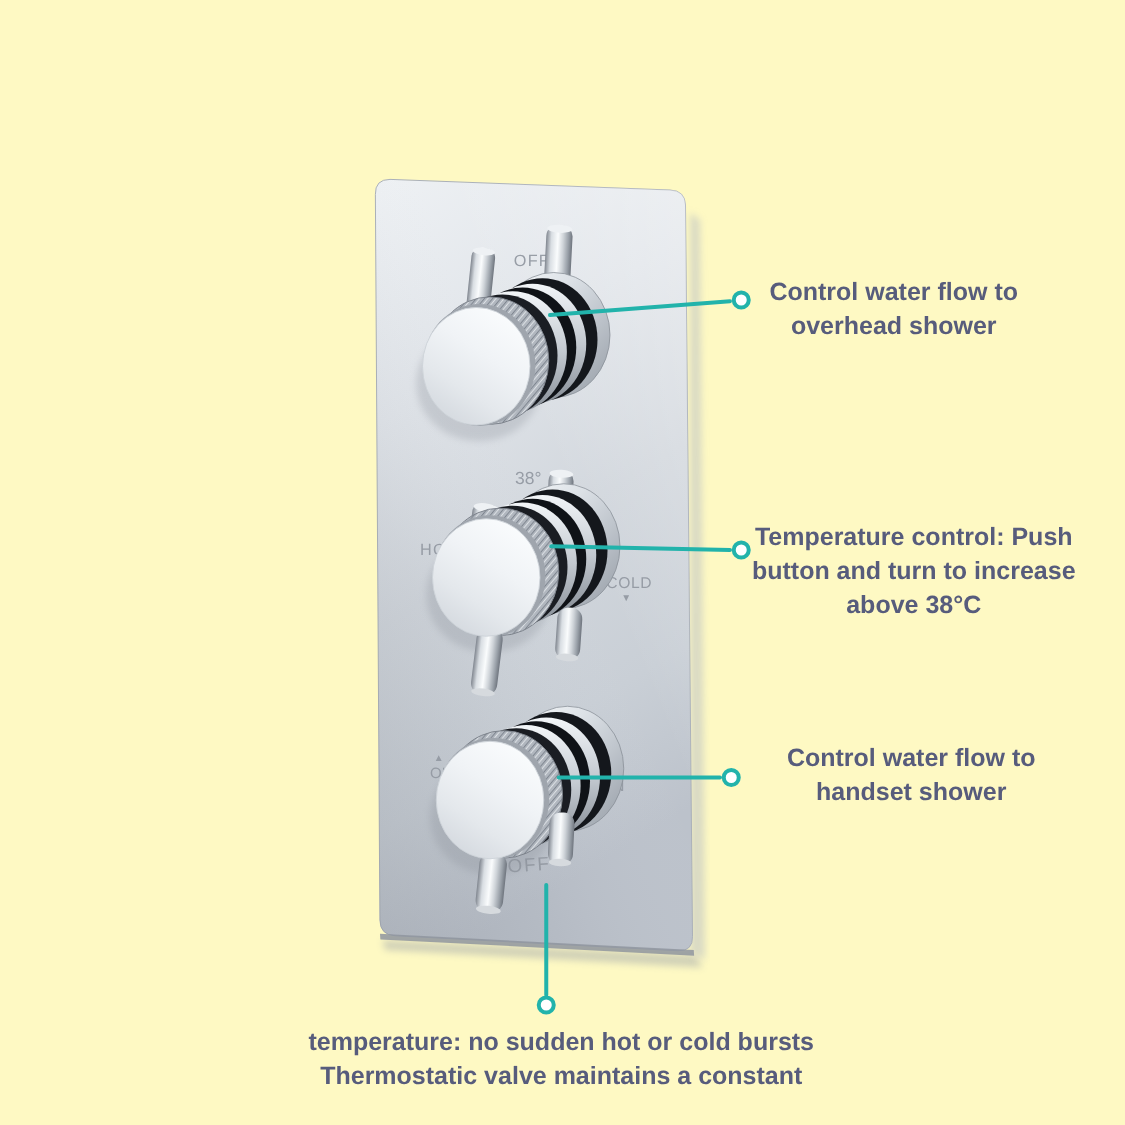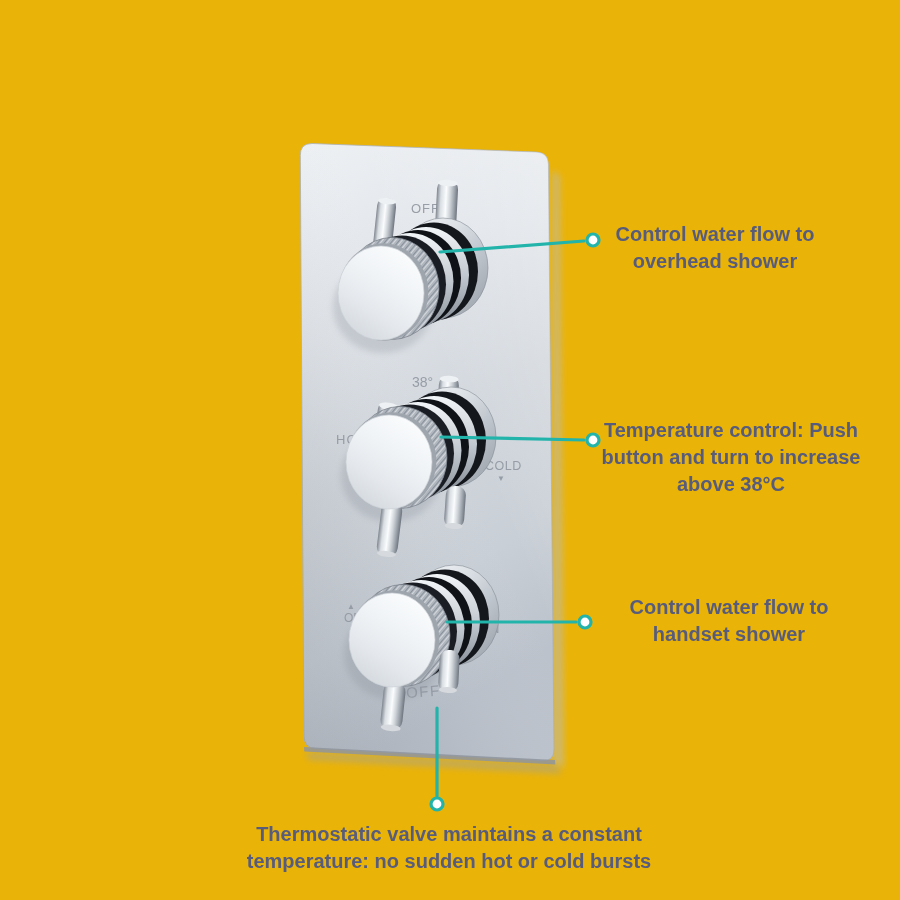--- a/index.html
+++ b/index.html
@@ -1,16 +1,16 @@
 <!DOCTYPE html>
 <html><head>
 <meta charset="utf-8">
 <style>
   html,body{margin:0;padding:0;background:#ffffff;}
-  .stage{position:relative;width:900px;height:900px;background:#eab308;overflow:hidden;
+  .stage{position:relative;width:900px;height:900px;background:#fef9c3;overflow:hidden;
          font-family:"Liberation Sans",sans-serif;}
   .stage svg{position:absolute;left:0;top:0;}
   .engraving{font-family:"Liberation Sans",sans-serif;fill:#949aa3;opacity:.95;}
   .ann{position:absolute;color:#575c7c;font-weight:700;font-size:20px;line-height:27px;
        text-align:center;}
   .ann div{white-space:nowrap;}
 </style>
 </head>
 <body>
 
@@ -183,17 +183,17 @@
   <div>button and turn to increase</div>
   <div>above 38°C</div>
 </div>
 
 <div class="ann" style="left:529px;top:594px;width:400px;">
   <div>Control water flow to</div>
   <div>handset shower</div>
 </div>
 
 <div class="ann" style="left:149px;top:821px;width:600px;">
+  <div>temperature: no sudden hot or cold bursts</div>
   <div>Thermostatic valve maintains a constant</div>
-  <div>temperature: no sudden hot or cold bursts</div>
 </div>
 
 </div>
 
 </body></html>

